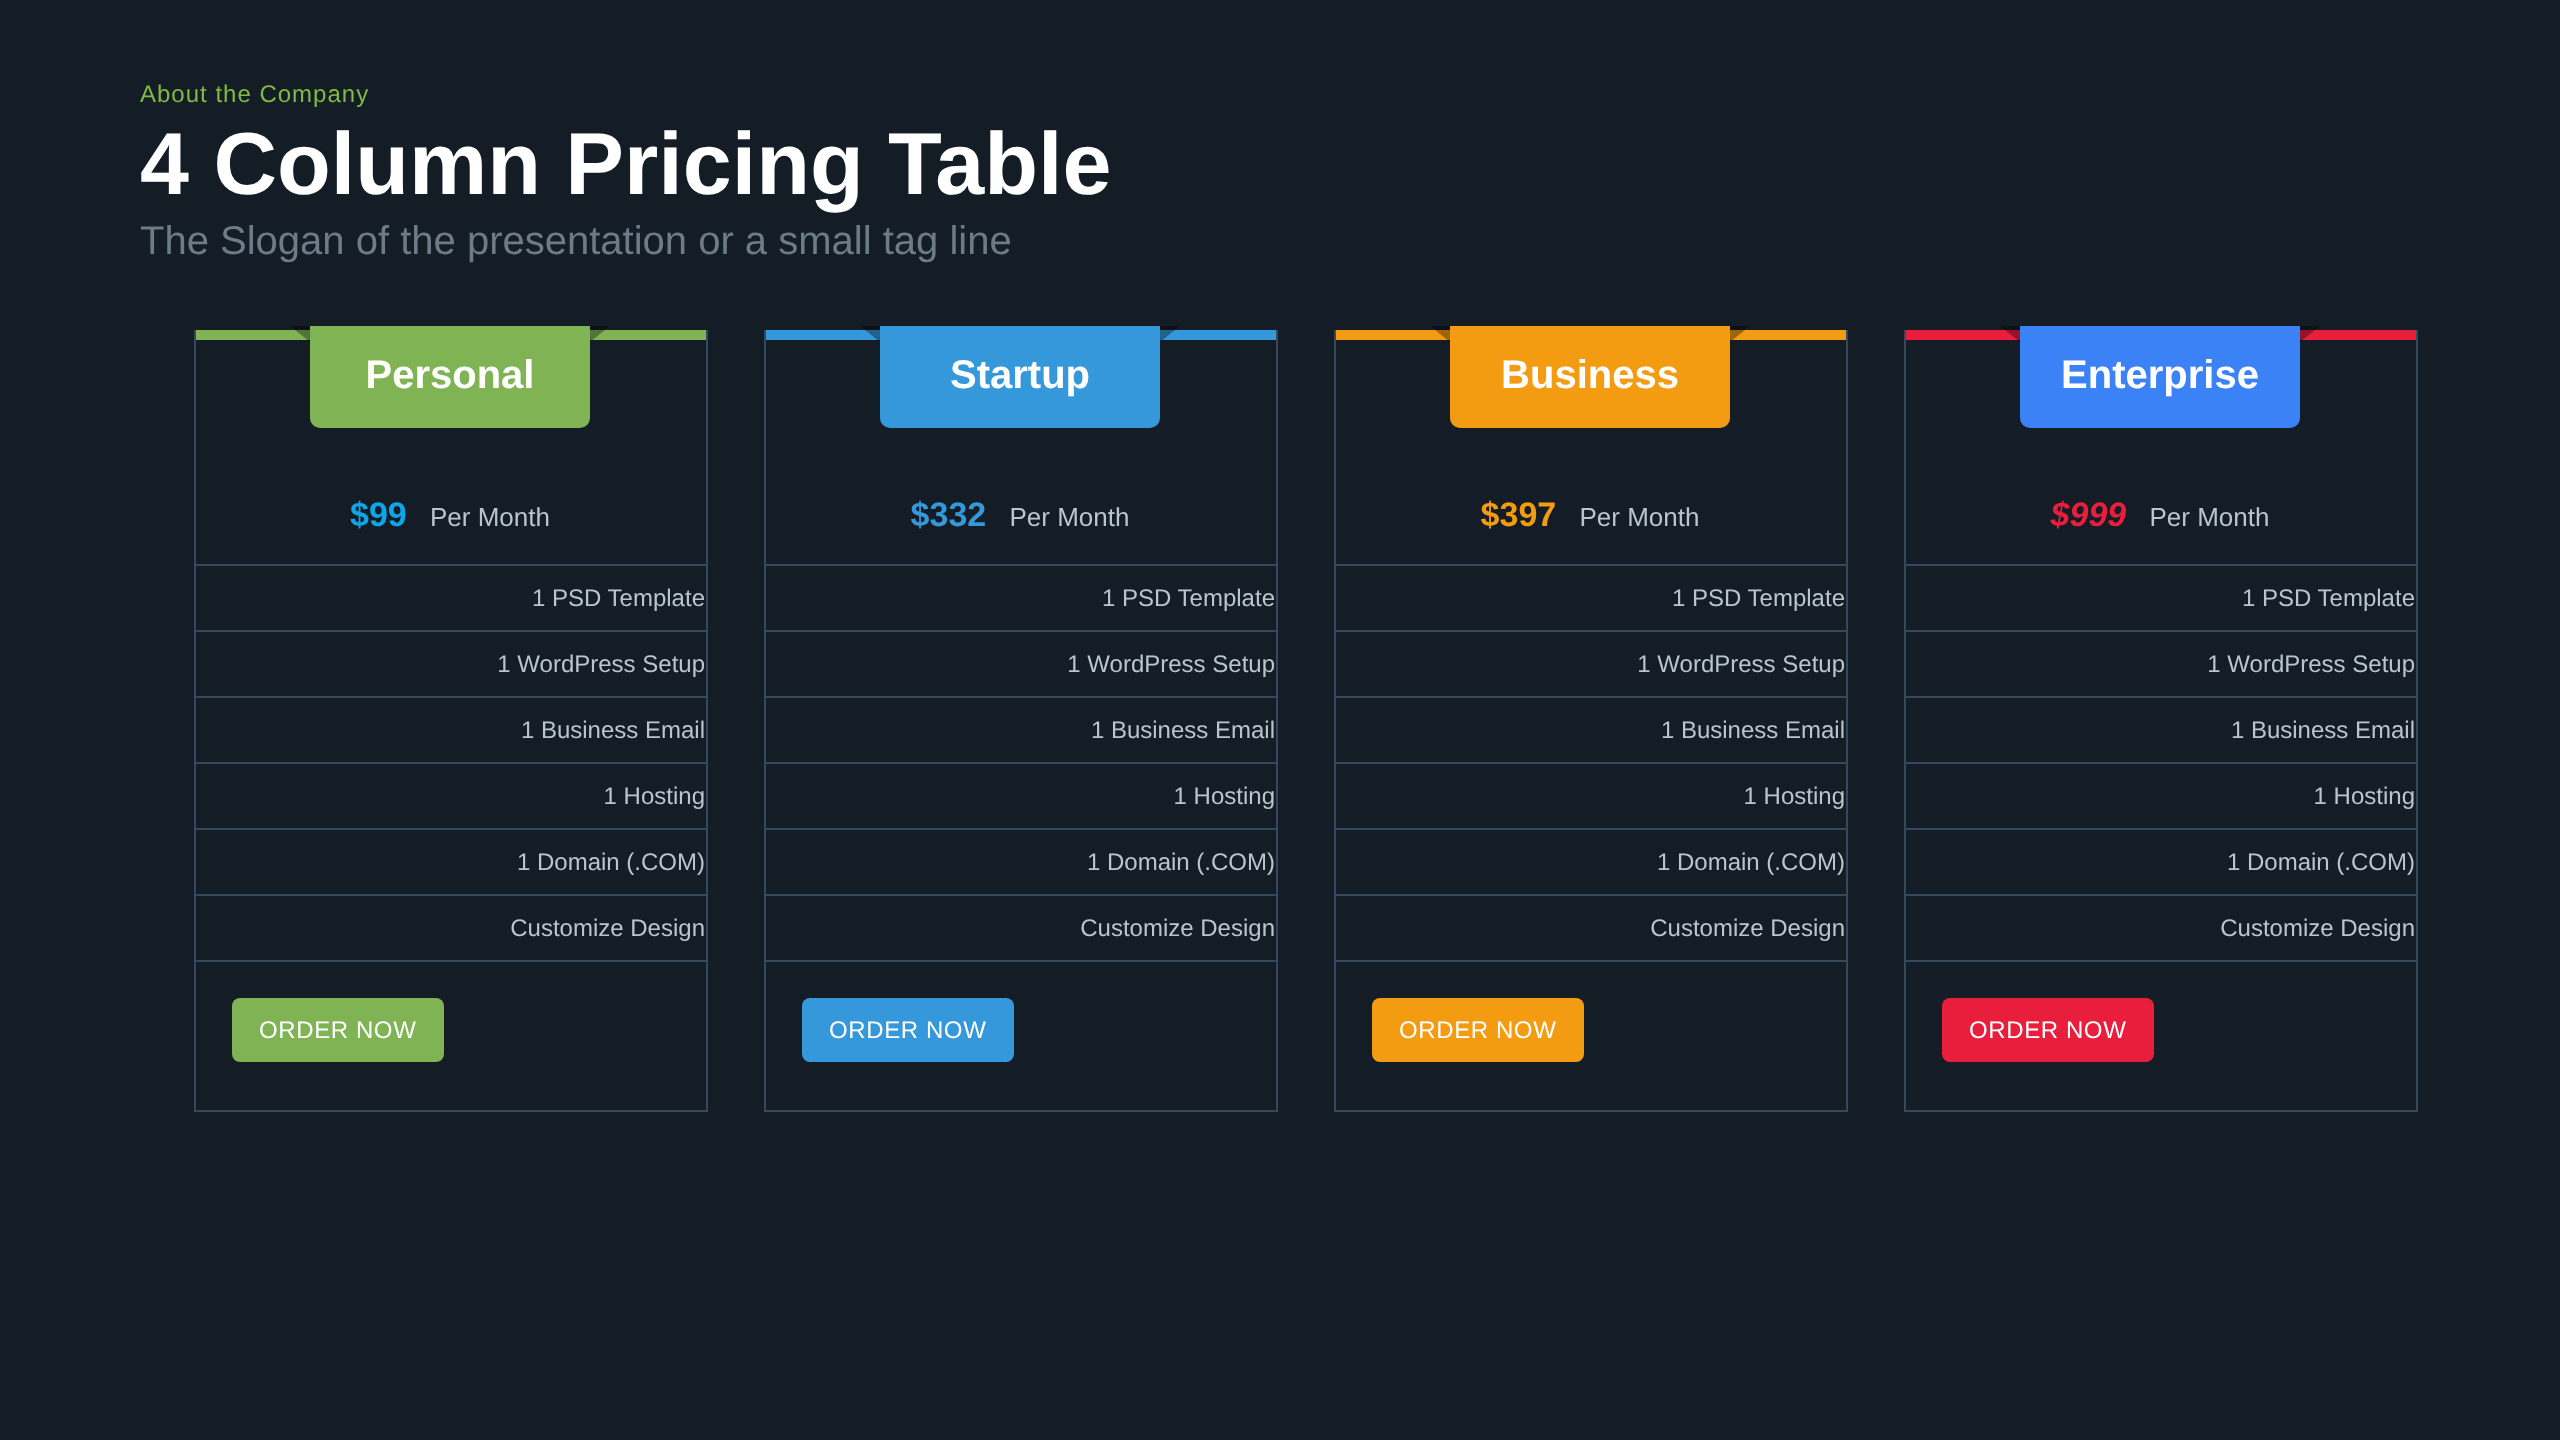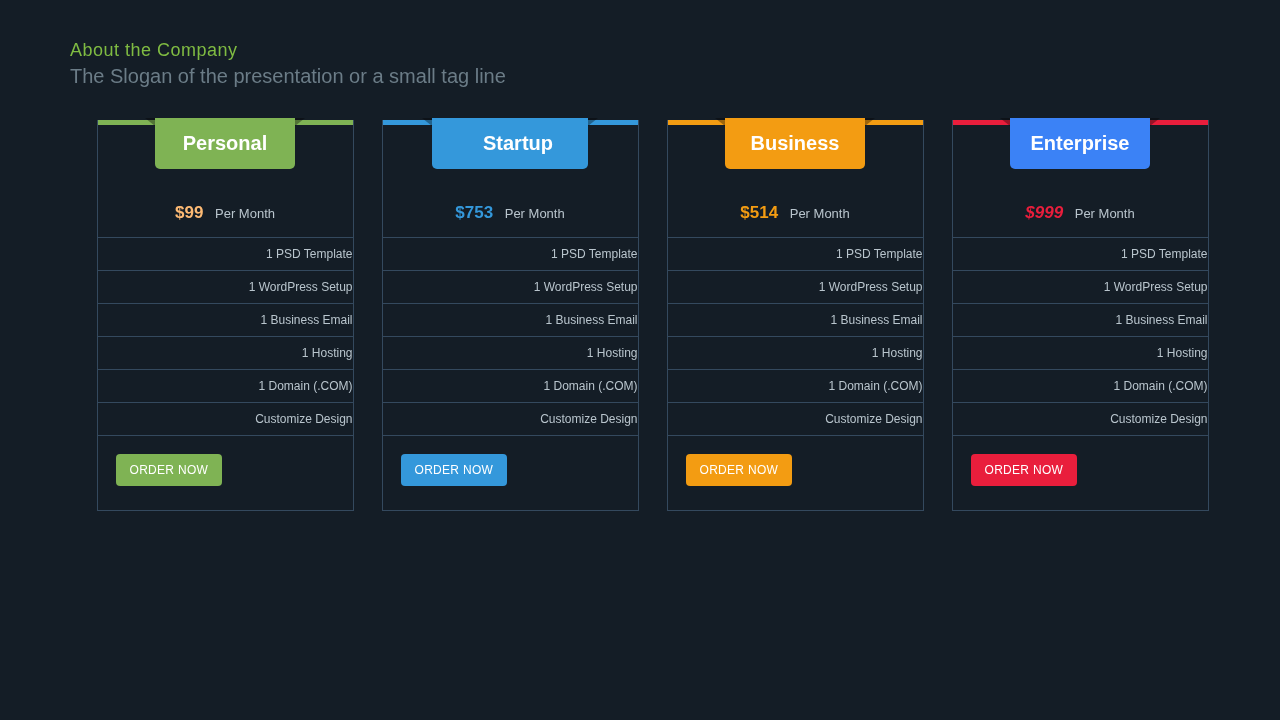--- a/index.html
+++ b/index.html
@@ -1,17 +1,17 @@
 <!DOCTYPE html>
 <html><head>
 <meta charset="utf-8">
 <style>
 html,body{margin:0;padding:0;width:1280px;height:720px;background:#141d26;font-family:Arial,Helvetica,sans-serif;overflow:hidden}
 .page{padding:40px 70px 0 70px;box-sizing:border-box}
-.overline{color:#7fbb42;font-size:18px;letter-spacing:.5px;margin-bottom:4px}
+.overline{color:#7fbb42;font-size:12px;letter-spacing:.5px;margin-bottom:4px}
 .title{color:#fff;font-size:44px;font-weight:700;margin:0 0 2px 0}
 .subtitle{color:#6b7c87;font-size:20px;margin-bottom:32px}
 .cards{display:flex;gap:28px;justify-content:center;margin-left:25px}
 .card{position:relative;width:255px;border:1px solid #34495e;border-top:none;background:transparent}
 .topbar{height:5px;width:100%}
 .ribbon{position:absolute;top:-2px;left:50%;transform:translateX(-50%);width:140px;height:51px;display:flex;align-items:center;justify-content:center;color:#fff;font-size:20px;font-weight:700;border-radius:0 0 5px 5px}
 .ribbon:before,.ribbon:after{content:"";position:absolute;top:0;width:0;height:0;border-top:8px solid rgba(0,0,0,.35)}
 .ribbon:before{left:-10px;border-left:10px solid transparent}
 .ribbon:after{right:-10px;border-right:10px solid transparent}
 .head{height:66px}
@@ -21,53 +21,54 @@
 .feat{color:#b9c5cd;font-size:12px;text-align:right;padding:9px 0;border-bottom:1px solid #34495e}
 .feat:last-of-type{border-bottom:none}
 .btnwrap{padding:18px 0 24px 18px}
 .btn{display:inline-block;color:#fff;font-size:12px;letter-spacing:.3px;padding:9px 14px;border-radius:4px;cursor:pointer}
 </style>
 </head>
 <body>
 
 <div class="page">
   <div class="overline">About the Company</div>
+  <h1 class="title">4 Column Pricing Table</h1>
   <div class="subtitle">The Slogan of the presentation or a small tag line</div>
   <div class="cards" id="cards">
       <div class="card">
         <div class="topbar" style="background: rgb(127, 179, 84);"></div>
         <div class="ribbon" style="background: rgb(127, 179, 84);">Personal</div>
         <div class="head"></div>
-        <div class="pricewrap"><span class="price" style="color: #fdba74;">$99</span><span class="per"> Per Month</span></div>
+        <div class="pricewrap"><span class="price" style="color: #0ea5e9;">$99</span><span class="per"> Per Month</span></div>
         <div class="feat">1 PSD Template</div>
         <div class="feat">1 WordPress Setup</div>
         <div class="feat">1 Business Email</div>
         <div class="feat">1 Hosting</div>
         <div class="feat">1 Domain (.COM)</div>
         <div class="feat">Customize Design</div>
         <div class="btnwrap"><div class="btn" style="background: rgb(127, 179, 84);">ORDER NOW</div></div>
       </div>
       <div class="card">
         <div class="topbar" style="background: rgb(52, 152, 219);"></div>
-        <div class="ribbon" style="background: rgb(52, 152, 219); padding-left: 16px;">Startup</div>
+        <div class="ribbon" style="background: rgb(52, 152, 219);">Startup</div>
         <div class="head"></div>
-        <div class="pricewrap"><span class="price" style="color: rgb(52, 152, 219);">$753</span><span class="per"> Per Month</span></div>
+        <div class="pricewrap"><span class="price" style="color: rgb(52, 152, 219);">$332</span><span class="per"> Per Month</span></div>
         <div class="feat">1 PSD Template</div>
         <div class="feat">1 WordPress Setup</div>
         <div class="feat">1 Business Email</div>
         <div class="feat">1 Hosting</div>
         <div class="feat">1 Domain (.COM)</div>
         <div class="feat">Customize Design</div>
         <div class="btnwrap"><div class="btn" style="background: rgb(52, 152, 219);">ORDER NOW</div></div>
       </div>
       <div class="card">
         <div class="topbar" style="background: rgb(243, 156, 18);"></div>
         <div class="ribbon" style="background: rgb(243, 156, 18);">Business</div>
         <div class="head"></div>
-        <div class="pricewrap"><span class="price" style="color: rgb(243, 156, 18);">$514</span><span class="per"> Per Month</span></div>
+        <div class="pricewrap"><span class="price" style="color: rgb(243, 156, 18);">$397</span><span class="per"> Per Month</span></div>
         <div class="feat">1 PSD Template</div>
         <div class="feat">1 WordPress Setup</div>
         <div class="feat">1 Business Email</div>
         <div class="feat">1 Hosting</div>
         <div class="feat">1 Domain (.COM)</div>
         <div class="feat">Customize Design</div>
         <div class="btnwrap"><div class="btn" style="background: rgb(243, 156, 18);">ORDER NOW</div></div>
       </div>
       <div class="card">
         <div class="topbar" style="background: rgb(233, 30, 60);"></div>

